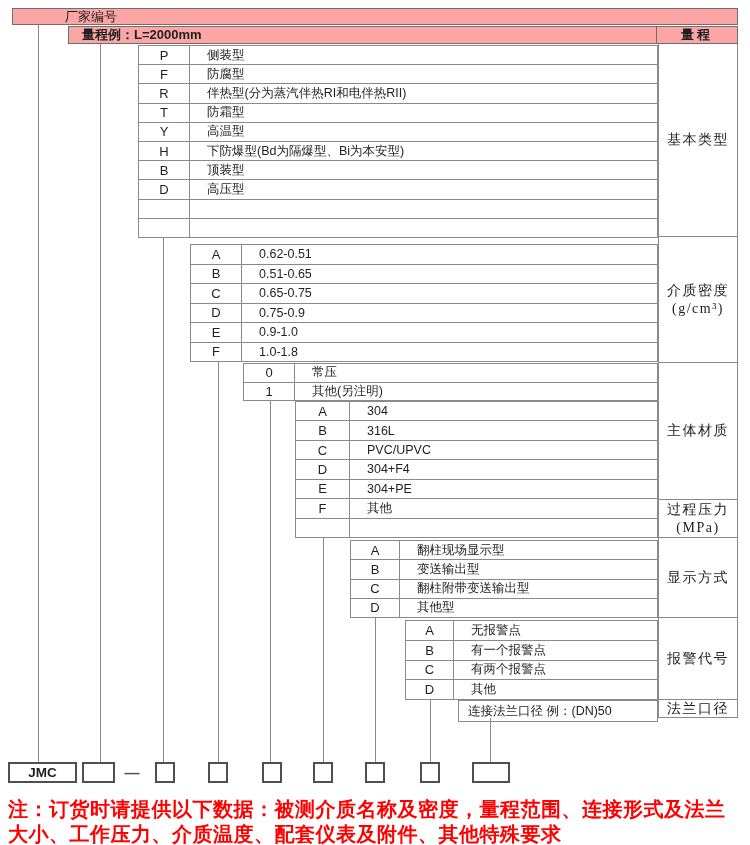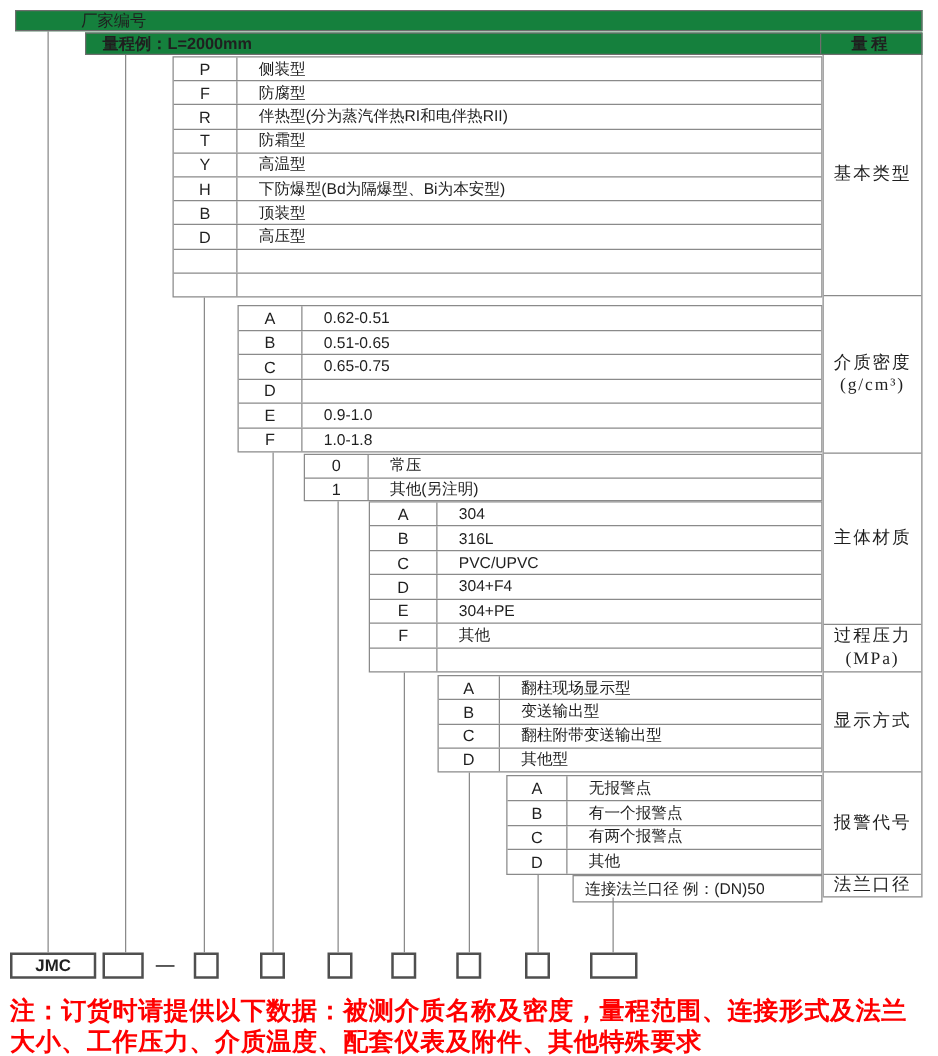--- a/index.html
+++ b/index.html
@@ -1,19 +1,19 @@
 <!DOCTYPE html>
 <html><head>
 <meta charset="utf-8">
 <style>
   html,body{margin:0;padding:0;}
   body{width:750px;height:845px;background:#ffffff;font-family:"Liberation Sans",sans-serif;color:#1f1f1f;}
   .page{position:relative;width:750px;height:845px;background:#fff;overflow:hidden;}
   .abs{position:absolute;box-sizing:border-box;}
-  .box{border:1px solid #6e6e6e;display:flex;align-items:center;font-size:13px;background:#15803d;}
+  .box{border:1px solid #6e6e6e;display:flex;align-items:center;font-size:13px;background:#fca5a5;}
   .mfr{left:12px;top:8px;width:726px;height:17px;padding-left:52px;}
   .range{left:68px;top:26px;width:670px;height:18px;padding:0;font-weight:bold;}
   .range-text{flex:1;padding-left:13px;}
   .range-cat{width:80px;align-self:stretch;border-left:1px solid #6e6e6e;display:flex;align-items:center;justify-content:center;font-family:"Liberation Serif",serif;letter-spacing:3px;}
   .catcol{left:658px;top:44px;width:80px;height:674px;border-left:1px solid #8a8a8a;border-right:1px solid #8a8a8a;display:flex;flex-direction:column;background:transparent;}
   .cat{box-sizing:border-box;border-bottom:1px solid #8a8a8a;display:flex;flex-direction:column;align-items:center;justify-content:center;font-size:14px;letter-spacing:1.5px;font-family:"Liberation Serif",serif;line-height:18px;text-align:center;}
   .tbl{border:1px solid #8a8a8a;display:flex;flex-direction:column;background:#fff;}
   .tbl .row{flex:1;display:flex;align-items:stretch;min-height:0;}
   .tbl .row + .row{border-top:1px solid #8a8a8a;}
   .code{border-right:1px solid #8a8a8a;display:flex;align-items:center;justify-content:center;font-size:13px;}
@@ -113,20 +113,21 @@
     <div class="row">
         <div class="code" style="width:50px">B</div>
         <div class="desc">0.51-0.65</div>
       </div>
     <div class="row">
         <div class="code" style="width:50px">C</div>
         <div class="desc">0.65-0.75</div>
       </div>
     <div class="row">
         <div class="code" style="width:50px">D</div>
+        <div class="desc">0.75-0.9</div>
       </div>
     <div class="row">
         <div class="code" style="width:50px">E</div>
         <div class="desc">0.9-1.0</div>
       </div>
     <div class="row">
         <div class="code" style="width:50px">F</div>
         <div class="desc">1.0-1.8</div>
       </div>
   </div>

